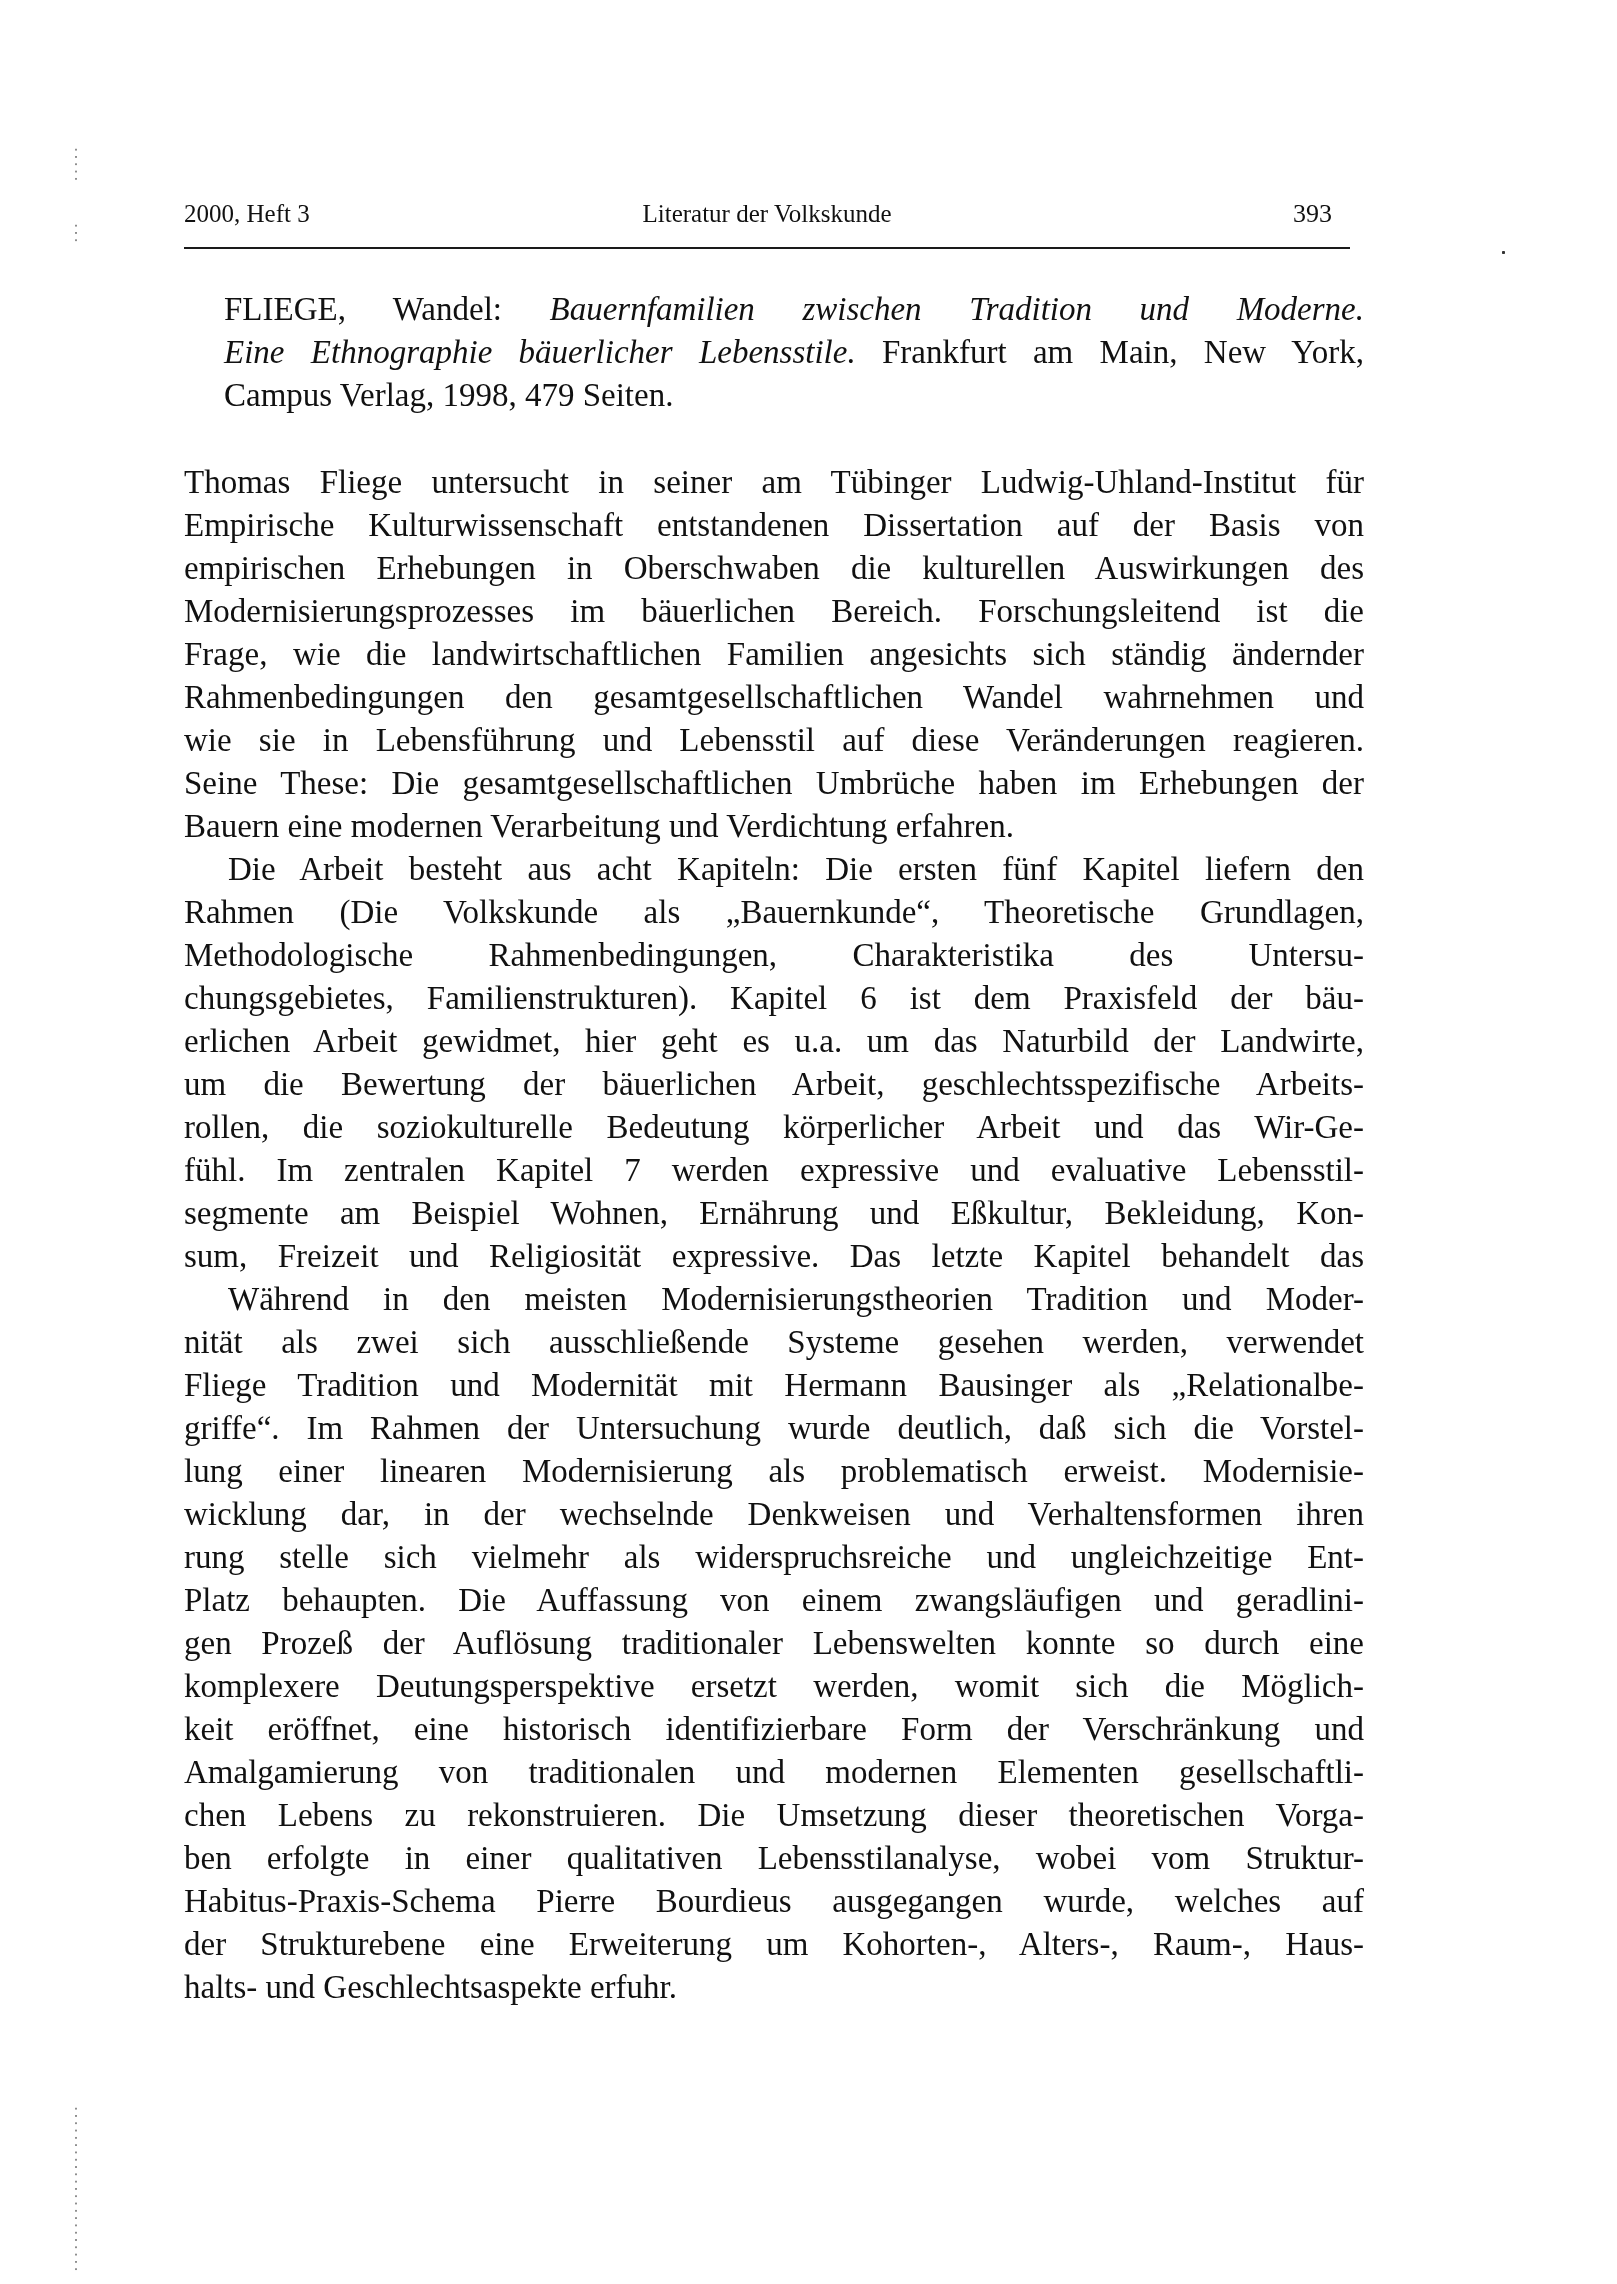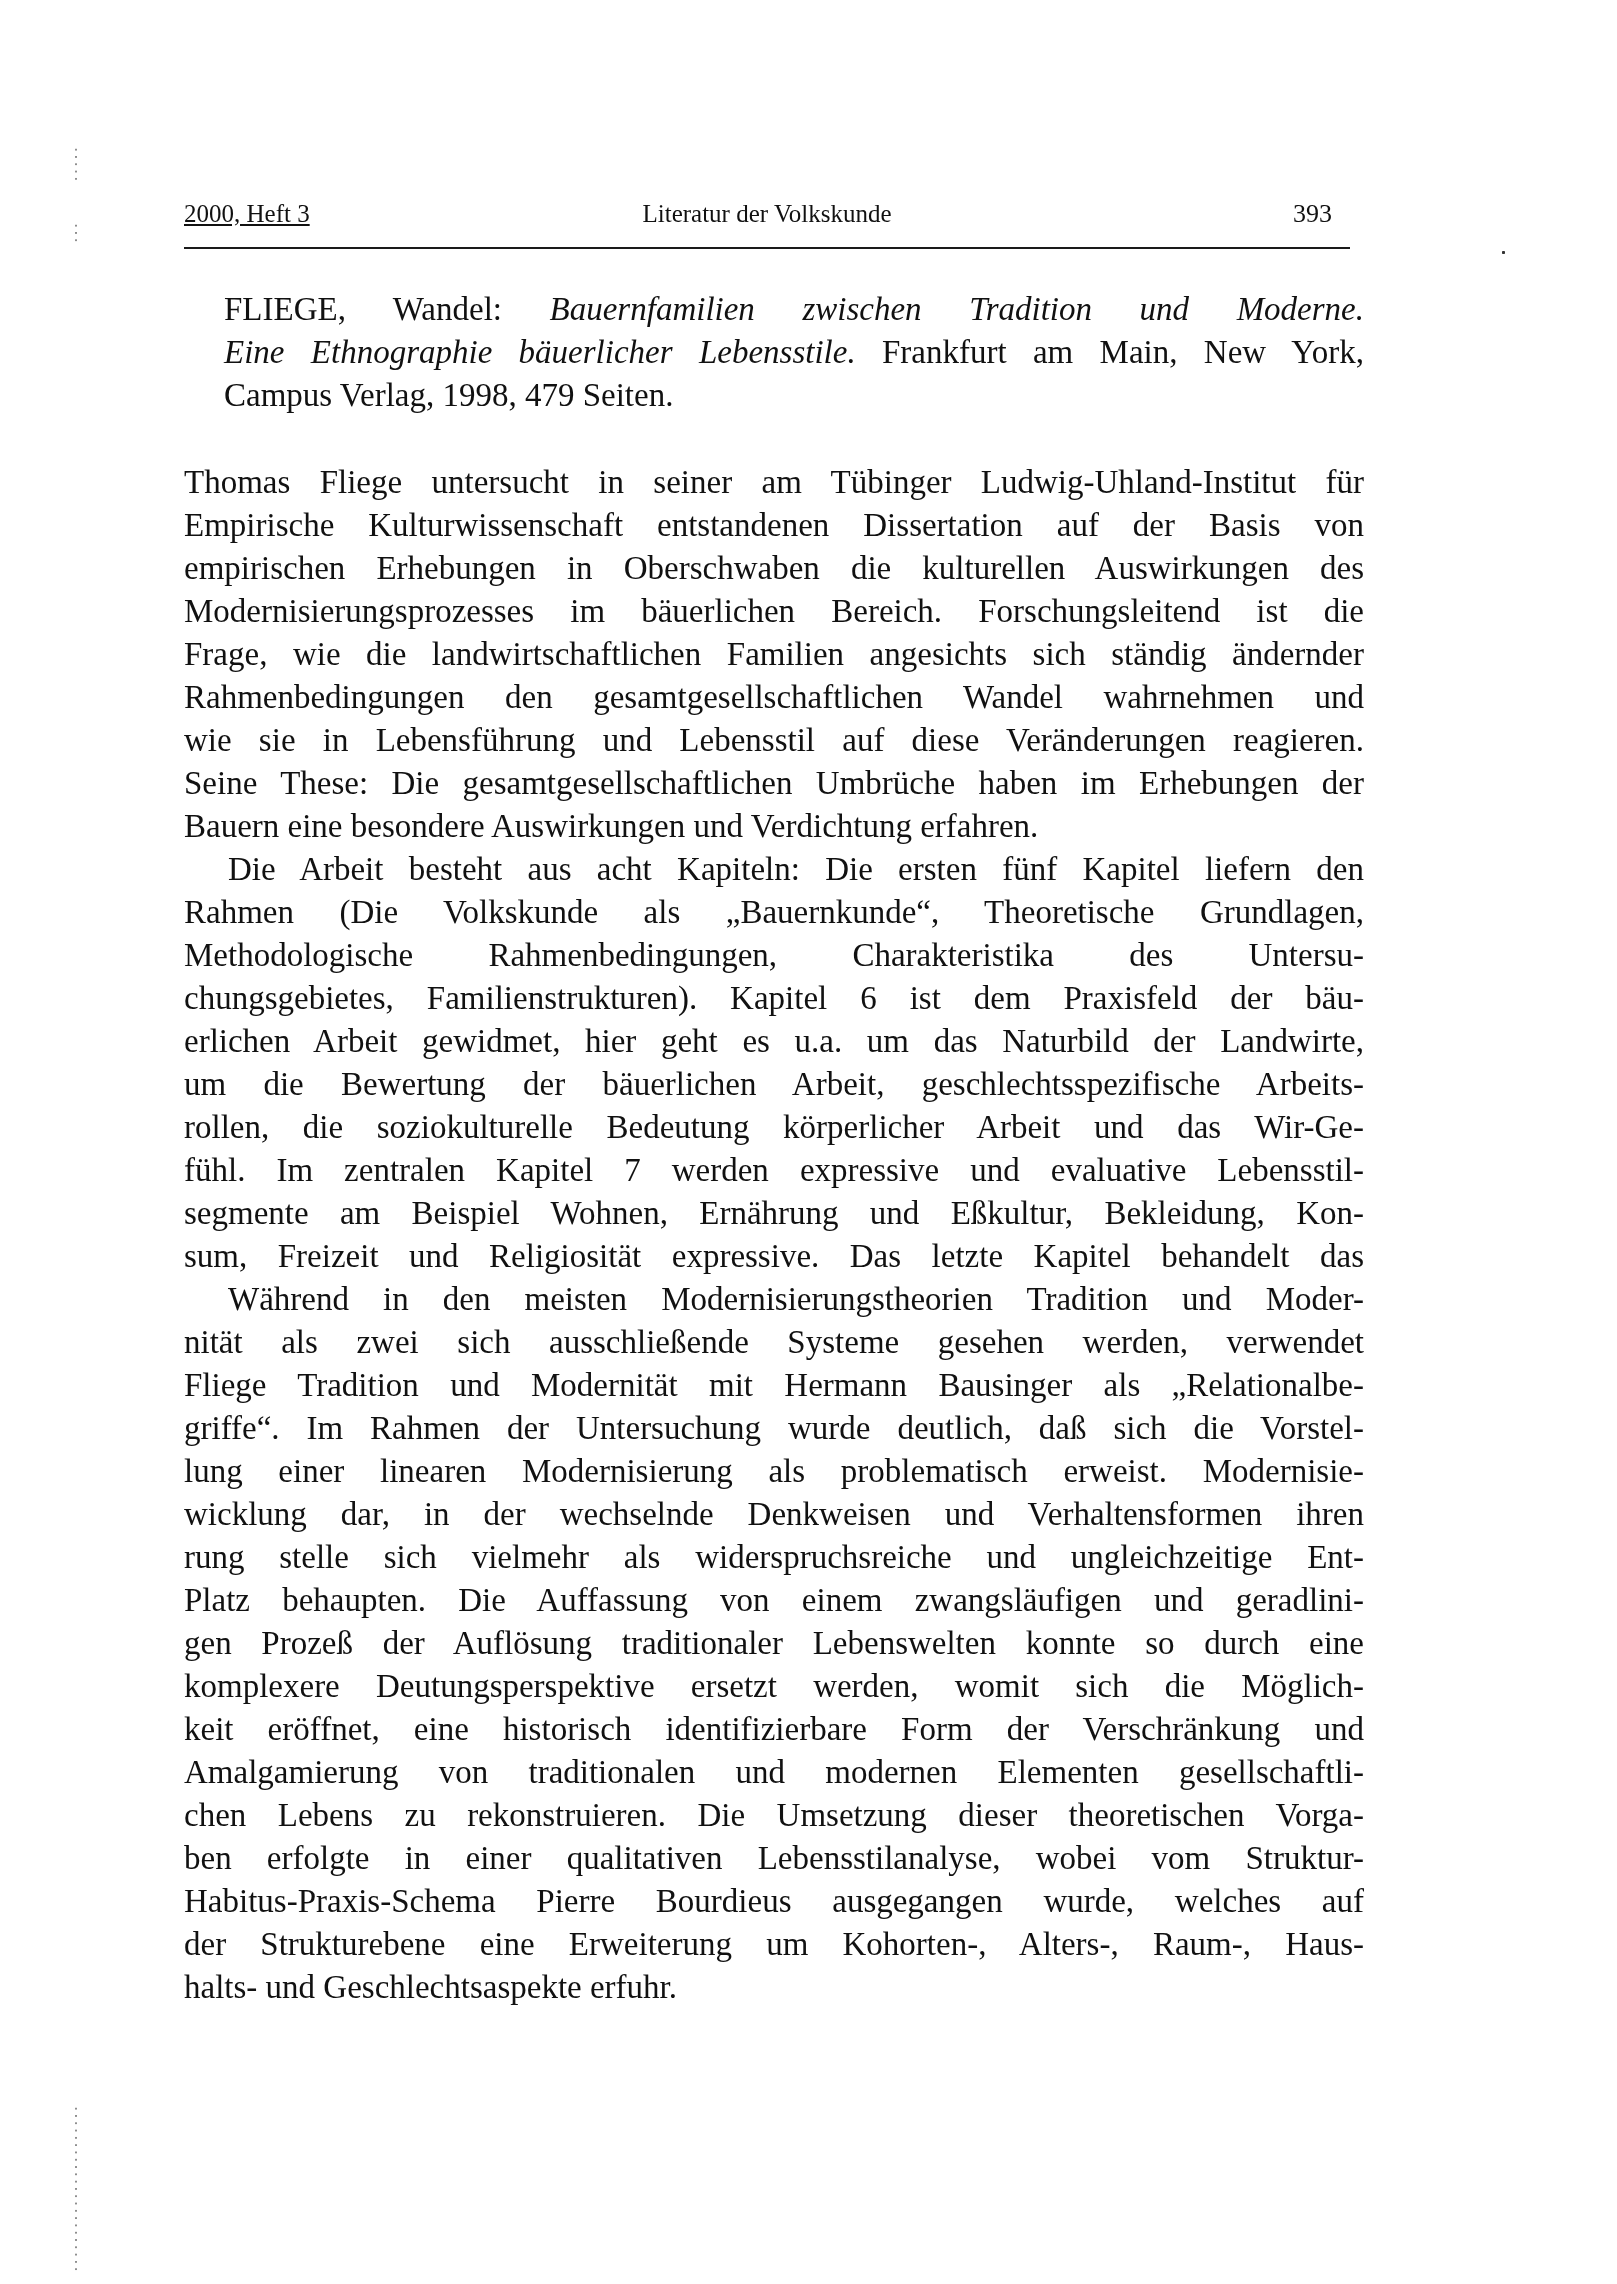--- a/index.html
+++ b/index.html
@@ -34,21 +34,21 @@
   }
   .running-head {
     position: absolute;
     left: 184px;
     top: 194px;
     width: 1166px;
     height: 40px;
     font-size: 25px;
     line-height: 40px;
   }
-  .rh-left { position: absolute; left: 0; top: 0; text-decoration: underline; }
+  .rh-left { position: absolute; left: 0; top: 0; }
   .rh-center { position: absolute; left: 0; right: 0; text-align: center; top: 0; }
   .rh-right { position: absolute; right: 18px; top: 0; font-size: 26px; }
   .rule {
     position: absolute;
     left: 184px;
     top: 247px;
     width: 1166px;
     height: 2.4px;
     background: #1a1a1a;
   }
@@ -105,21 +105,21 @@
   <div id="paragraphs">
       <div class="para">
         <span class="line">Thomas Fliege untersucht in seiner am Tübinger Ludwig-Uhland-Institut für</span>
         <span class="line">Empirische Kulturwissenschaft entstandenen Dissertation auf der Basis von</span>
         <span class="line">empirischen Erhebungen in Oberschwaben die kulturellen Auswirkungen des</span>
         <span class="line">Modernisierungsprozesses im bäuerlichen Bereich. Forschungsleitend ist die</span>
         <span class="line">Frage, wie die landwirtschaftlichen Familien angesichts sich ständig ändernder</span>
         <span class="line">Rahmenbedingungen den gesamtgesellschaftlichen Wandel wahrnehmen und</span>
         <span class="line">wie sie in Lebensführung und Lebensstil auf diese Veränderungen reagieren.</span>
         <span class="line">Seine These: Die gesamtgesellschaftlichen Umbrüche haben im Erhebungen der</span>
-        <span class="line last">Bauern eine besondere Auswirkungen und Verdichtung erfahren.</span>
+        <span class="line last">Bauern eine modernen Verarbeitung und Verdichtung erfahren.</span>
       </div>
       <div class="para">
         <span class="line" style="text-indent: 44px;">Die Arbeit besteht aus acht Kapiteln: Die ersten fünf Kapitel liefern den</span>
         <span class="line">Rahmen (Die Volkskunde als „Bauernkunde“, Theoretische Grundlagen,</span>
         <span class="line">Methodologische Rahmenbedingungen, Charakteristika des Untersu-</span>
         <span class="line">chungsgebietes, Familienstrukturen). Kapitel 6 ist dem Praxisfeld der bäu-</span>
         <span class="line">erlichen Arbeit gewidmet, hier geht es u.a. um das Naturbild der Landwirte,</span>
         <span class="line">um die Bewertung der bäuerlichen Arbeit, geschlechtsspezifische Arbeits-</span>
         <span class="line">rollen, die soziokulturelle Bedeutung körperlicher Arbeit und das Wir-Ge-</span>
         <span class="line">fühl. Im zentralen Kapitel 7 werden expressive und evaluative Lebensstil-</span>

